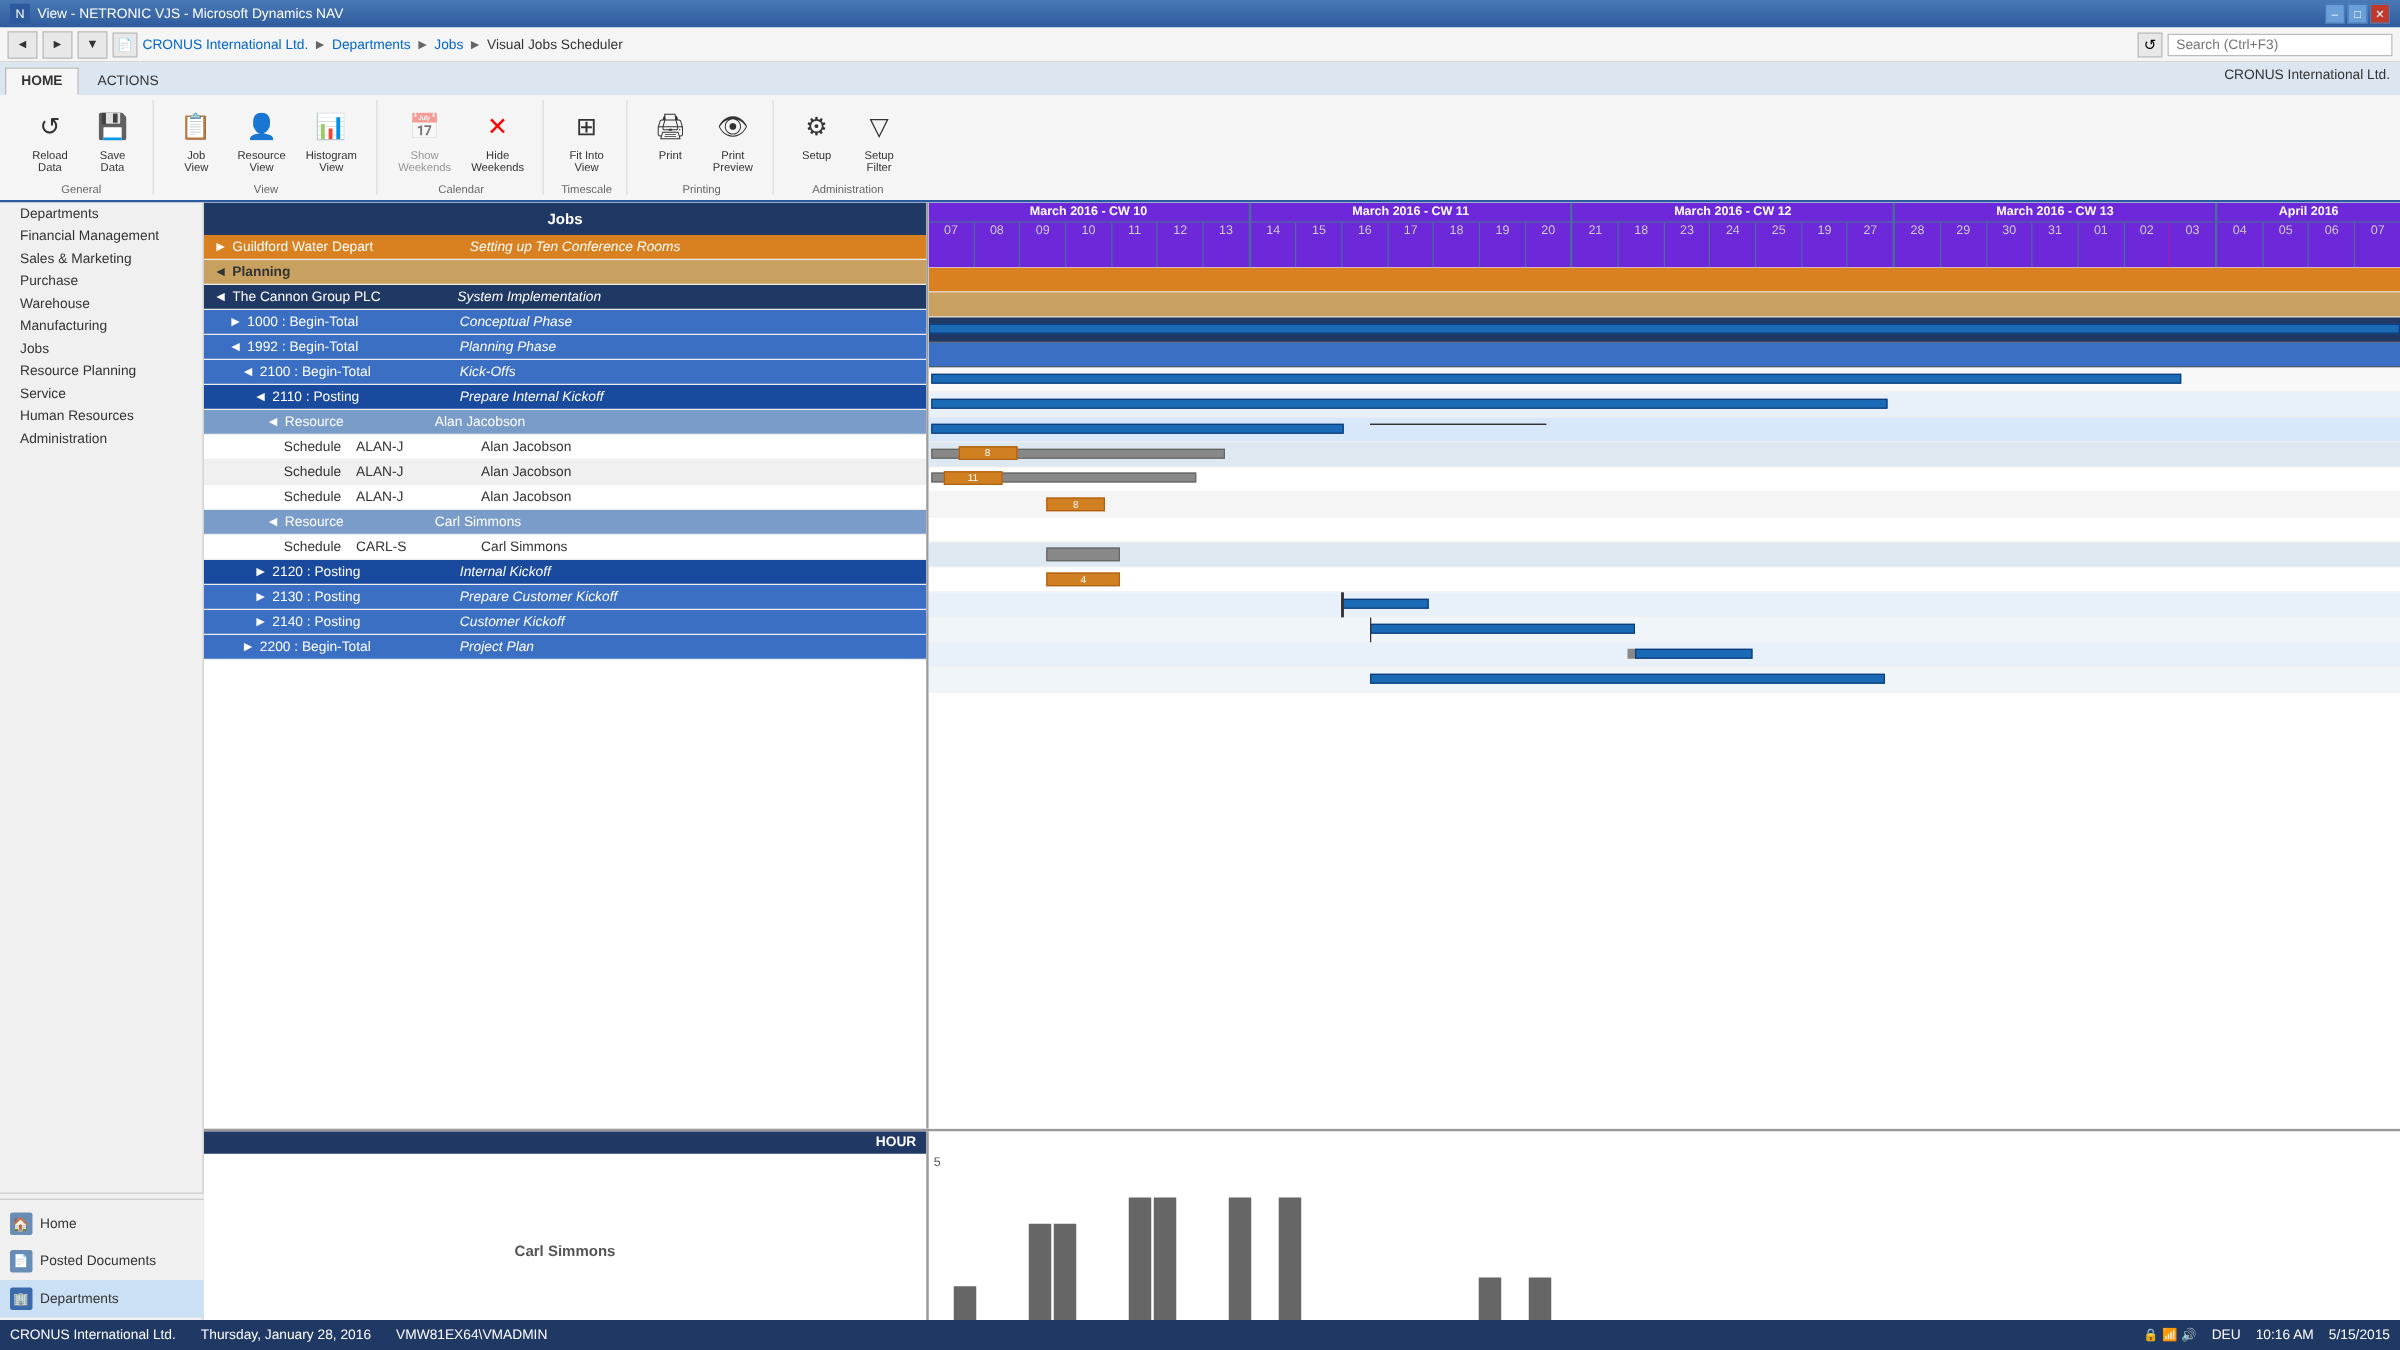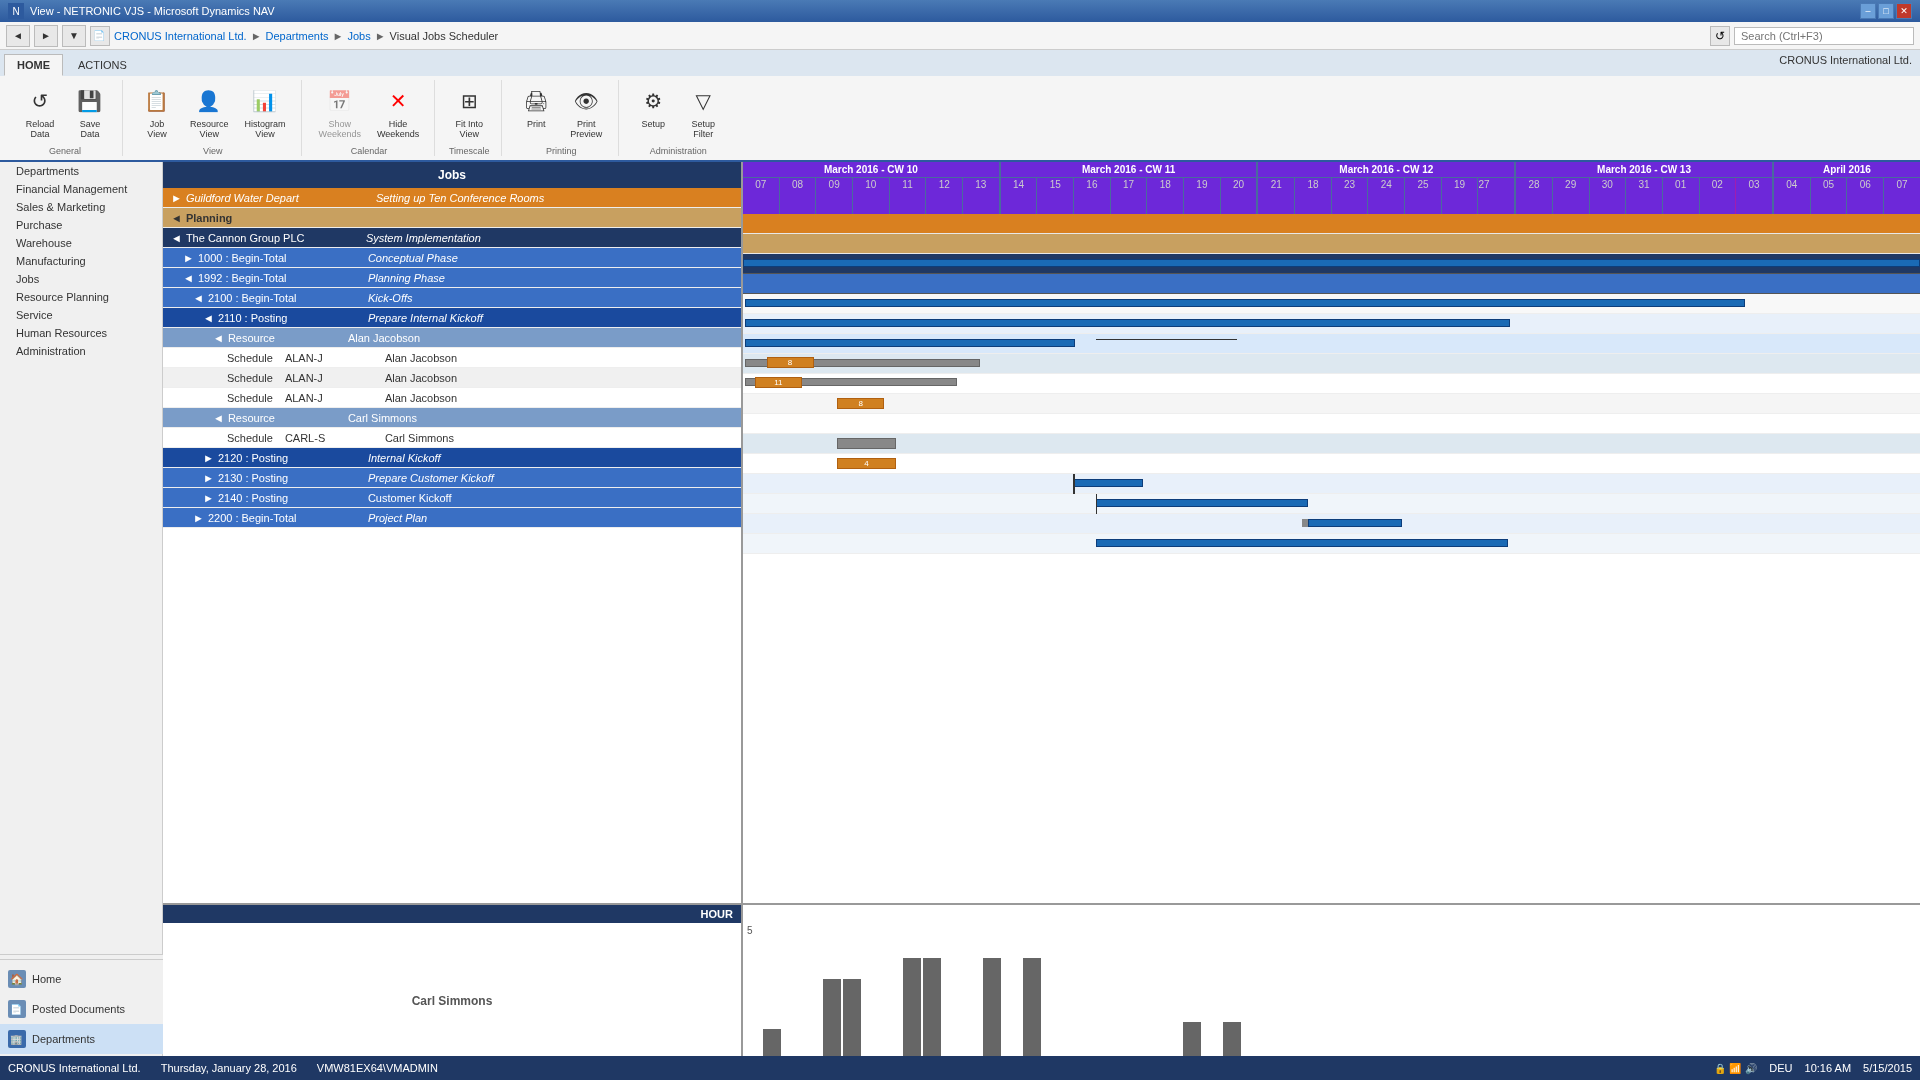--- a/index.html
+++ b/index.html
@@ -453,21 +453,21 @@
   <div id="content-area">
 
     <div id="jobs-panel" style="flex:1;display:flex;overflow:hidden;">
 
       <div id="jobs-list">
         <div id="jobs-header">Jobs</div>
         <div style="flex:1;overflow-y:auto;">
 
           <div class="jobs-row" style="background:#d98020;color:white;">
             <span style="margin-left:4px;margin-right:4px;">►</span>
-            <span style="width:190px;overflow:hidden;white-space:nowrap;font-style:italic;">Guildford Water Depart</span>
+            <span style="width:190px;overflow:hidden;white-space:nowrap;">Guildford Water Depart</span>
             <span style="flex:1;font-style:italic;overflow:hidden;white-space:nowrap;">Setting up Ten Conference Rooms</span>
           </div>
 
           <div class="jobs-row" style="background:#c8a060;color:#333;font-weight:bold;">
             <span style="margin-left:4px;margin-right:4px;">◄</span>
             <span>Planning</span>
           </div>
 
           <div class="jobs-row" style="background:#1f3864;color:white;">
             <span style="margin-left:4px;margin-right:4px;">◄</span>
@@ -540,21 +540,21 @@
 
           <div class="jobs-row" style="background:#3a6fc4;color:white;">
             <span style="margin-left:36px;margin-right:4px;">►</span>
             <span style="width:150px;overflow:hidden;white-space:nowrap;">2130 : Posting</span>
             <span style="flex:1;font-style:italic;overflow:hidden;white-space:nowrap;">Prepare Customer Kickoff</span>
           </div>
 
           <div class="jobs-row" style="background:#3a6fc4;color:white;">
             <span style="margin-left:36px;margin-right:4px;">►</span>
             <span style="width:150px;overflow:hidden;white-space:nowrap;">2140 : Posting</span>
-            <span style="flex:1;overflow:hidden;white-space:nowrap;">Customer Kickoff</span>
+            <span style="flex:1;font-style:italic;overflow:hidden;white-space:nowrap;">Customer Kickoff</span>
           </div>
 
           <div class="jobs-row" style="background:#3a6fc4;color:white;">
             <span style="margin-left:26px;margin-right:4px;">►</span>
             <span style="width:160px;overflow:hidden;white-space:nowrap;">2200 : Begin-Total</span>
             <span style="flex:1;font-style:italic;overflow:hidden;white-space:nowrap;">Project Plan</span>
           </div>
         </div>
       </div>
 
@@ -588,21 +588,21 @@
           </div>
           <div style="display:flex;flex-direction:column;border-right:2px solid #4a6a9e;flex:7;">
             <div style="color:white;font-size:10px;font-weight:bold;padding:2px 4px;border-bottom:1px solid #4a6a9e;text-align:center;">March 2016 - CW 12</div>
             <div style="display:flex;flex:1;">
               <div style="color:#ccc;font-size:10px;border-right:1px solid #4a6a9e;text-align:center;flex:1;padding:1px 0;">21</div>
               <div style="color:#ccc;font-size:10px;border-right:1px solid #4a6a9e;text-align:center;flex:1;padding:1px 0;">18</div>
               <div style="color:#ccc;font-size:10px;border-right:1px solid #4a6a9e;text-align:center;flex:1;padding:1px 0;">23</div>
               <div style="color:#ccc;font-size:10px;border-right:1px solid #4a6a9e;text-align:center;flex:1;padding:1px 0;">24</div>
               <div style="color:#ccc;font-size:10px;border-right:1px solid #4a6a9e;text-align:center;flex:1;padding:1px 0;">25</div>
               <div style="color:#ccc;font-size:10px;border-right:1px solid #4a6a9e;text-align:center;flex:1;padding:1px 0;">19</div>
-              <div style="color:#ccc;font-size:10px;text-align:left;flex:1;padding:1px 0;">27</div>
+              <div style="color:#ccc;font-size:10px;text-align:center;flex:1;padding:1px 0;">27</div>
             </div>
           </div>
           <div style="display:flex;flex-direction:column;border-right:2px solid #4a6a9e;flex:7;">
             <div style="color:white;font-size:10px;font-weight:bold;padding:2px 4px;border-bottom:1px solid #4a6a9e;text-align:center;">March 2016 - CW 13</div>
             <div style="display:flex;flex:1;">
               <div style="color:#ccc;font-size:10px;border-right:1px solid #4a6a9e;text-align:center;flex:1;padding:1px 0;">28</div>
               <div style="color:#ccc;font-size:10px;border-right:1px solid #4a6a9e;text-align:center;flex:1;padding:1px 0;">29</div>
               <div style="color:#ccc;font-size:10px;border-right:1px solid #4a6a9e;text-align:center;flex:1;padding:1px 0;">30</div>
               <div style="color:#ccc;font-size:10px;border-right:1px solid #4a6a9e;text-align:center;flex:1;padding:1px 0;">31</div>
               <div style="color:#ccc;font-size:10px;border-right:1px solid #4a6a9e;text-align:center;flex:1;padding:1px 0;">01</div>

